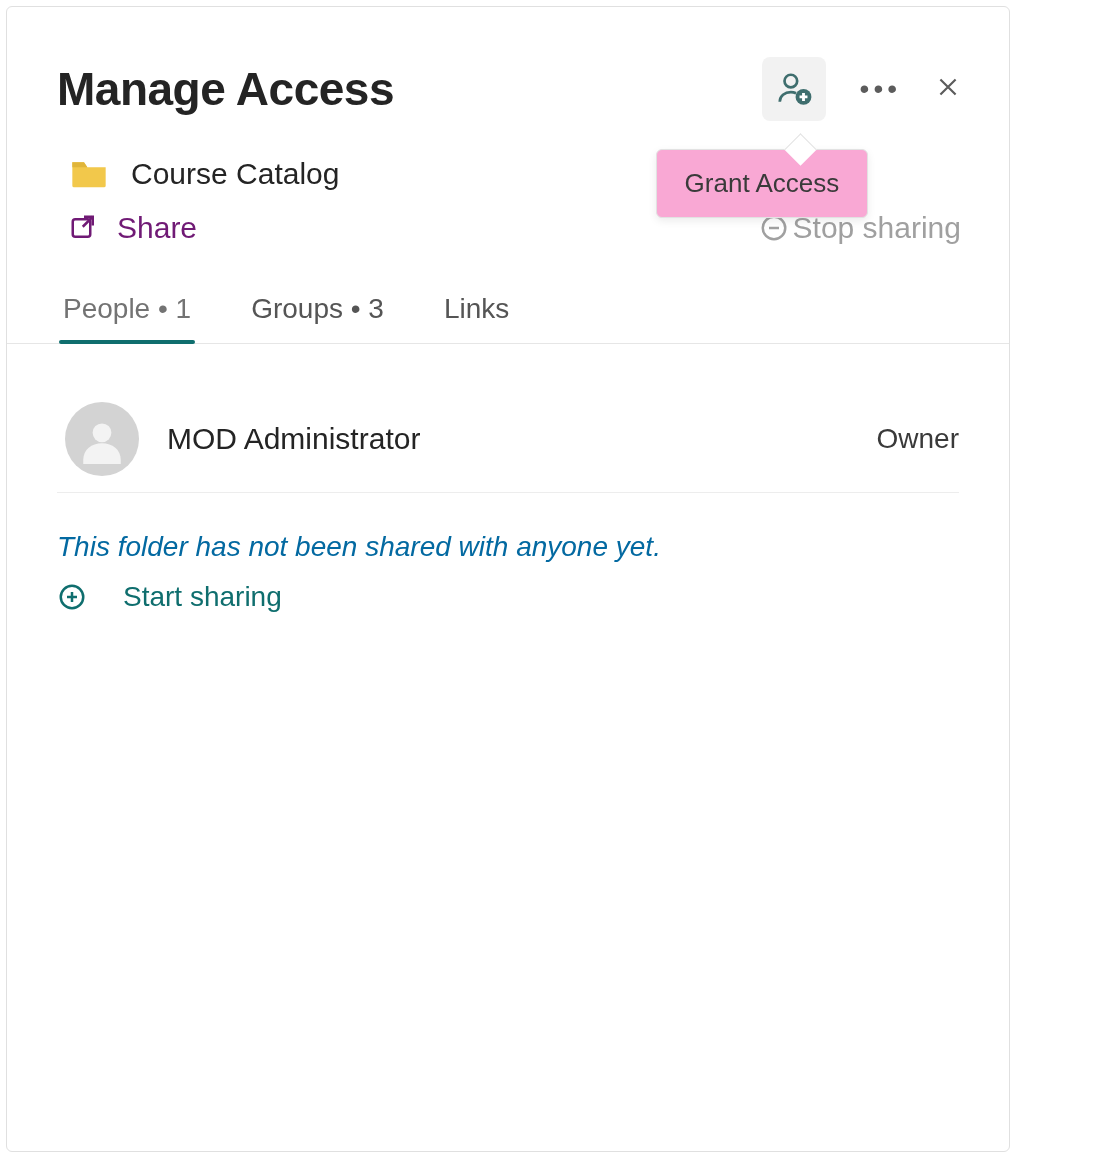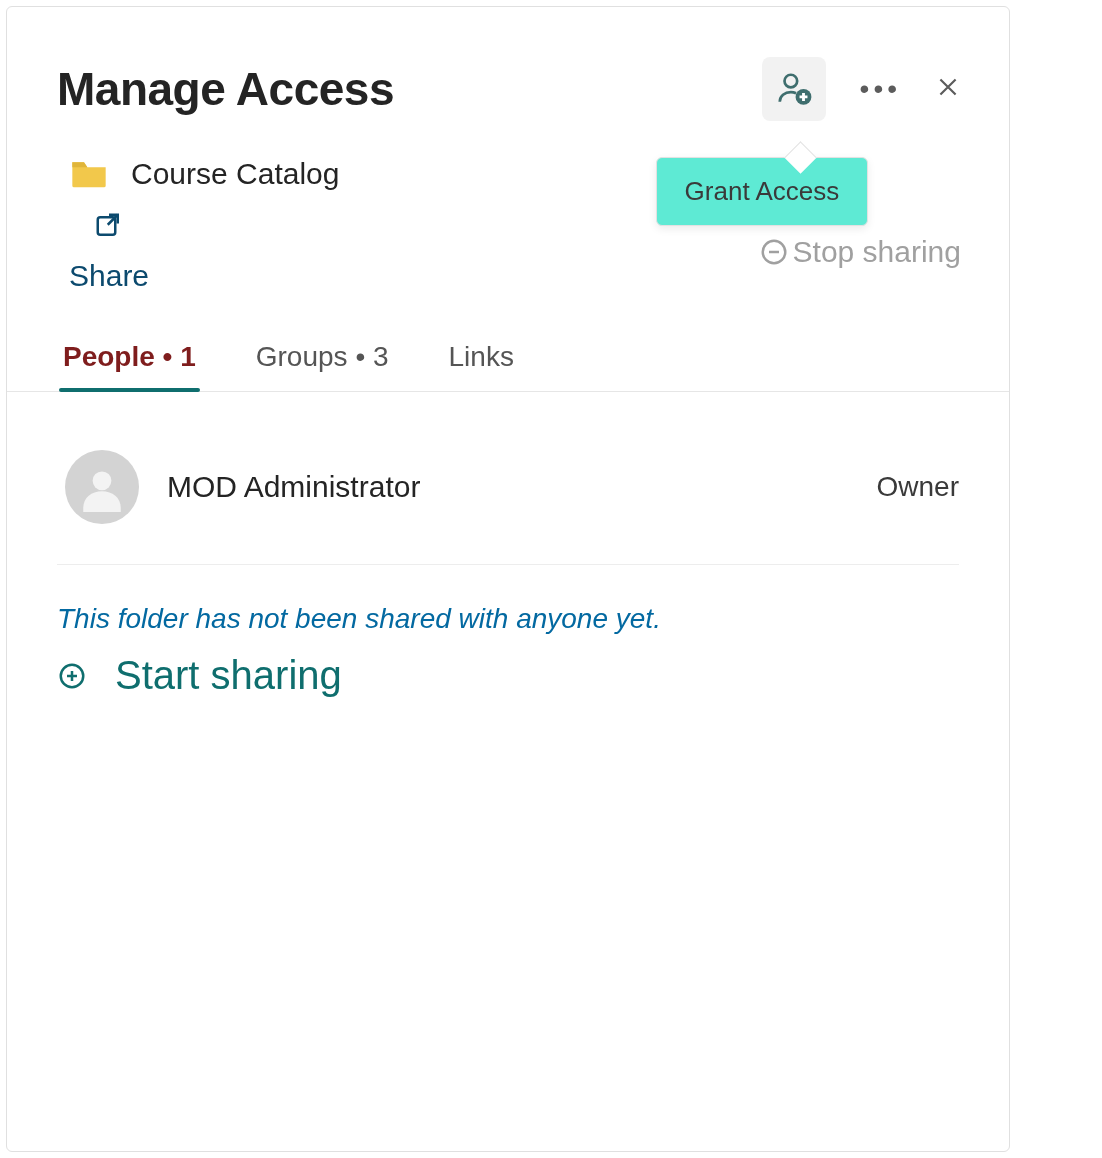--- a/index.html
+++ b/index.html
@@ -88,24 +88,23 @@
     display: flex;
     align-items: center;
     justify-content: space-between;
     padding: 4px 0 0 12px;
     margin-bottom: 34px;
   }
   .share-link {
     display: inline-flex;
     align-items: center;
     gap: 18px;
-    color: #0c4a6e;
-    font-size: 30px;
-    cursor: pointer;
-    flex-direction: column;
+    color: #701a75;
+    font-size: 30px;
+    cursor: pointer;
   }
   .share-link svg { color: currentColor; display:block; }
   .stop-sharing {
     display: inline-flex;
     align-items: center;
     gap: 4px;
     color: #a0a0a0;
     font-size: 30px;
   }
   .stop-sharing svg { display:block; }
@@ -116,39 +115,39 @@
     padding: 0 0 0 52px;
   }
   .tab {
     font-size: 28px;
     color: #555;
     padding: 14px 4px 18px 4px;
     cursor: pointer;
     position: relative;
   }
   .tab.active {
-    color: #7f1d1d;
-    font-weight: 700;
+    color: #737373;
+    font-weight: 400;
   }
   .tab.active::after {
     content: "";
     position: absolute;
     left: 0; right: 0; bottom: -1px;
     height: 4px;
     background: #0f6e6e;
     border-radius: 2px;
   }
   .content {
     padding: 48px 50px 0 50px;
   }
   .person-row {
     display: flex;
     align-items: center;
     justify-content: space-between;
-    padding: 10px 0 40px 8px;
+    padding: 10px 0 16px 8px;
     border-bottom: 1px solid #ededed;
   }
   .person-left {
     display: flex;
     align-items: center;
     gap: 28px;
   }
   .avatar {
     width: 74px; height: 74px;
     border-radius: 50%;
@@ -168,32 +167,32 @@
   }
   .empty-msg {
     font-size: 28px;
     color: #0369a1;
     margin: 38px 0 18px 0;
     font-style: italic;
   }
   .start-sharing {
     display: inline-flex;
     align-items: center;
-    gap: 28px;
+    gap: 36px;
     color: #0f6e6e;
-    font-size: 40px;
+    font-size: 28px;
     cursor: pointer;
   }
   .start-sharing svg { display:block; }
   
   .tooltip {
     position: absolute;
-    top: 100px;
+    top: 92px;
     left: -106px;
-    background: #5eead4;
+    background: #f9a8d4;
     border: 1px solid #e2e2e2;
     border-radius: 6px;
     padding: 18px 28px;
     font-size: 26px;
     color: #3a3a3a;
     white-space: nowrap;
     box-shadow: 0 3px 8px rgba(0,0,0,0.08);
   }
   .tooltip::before {
     content: "";

